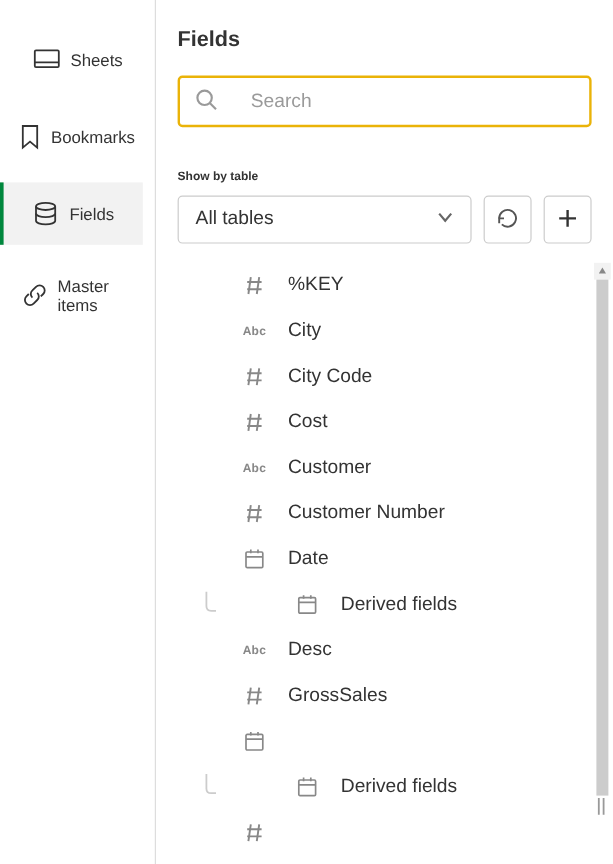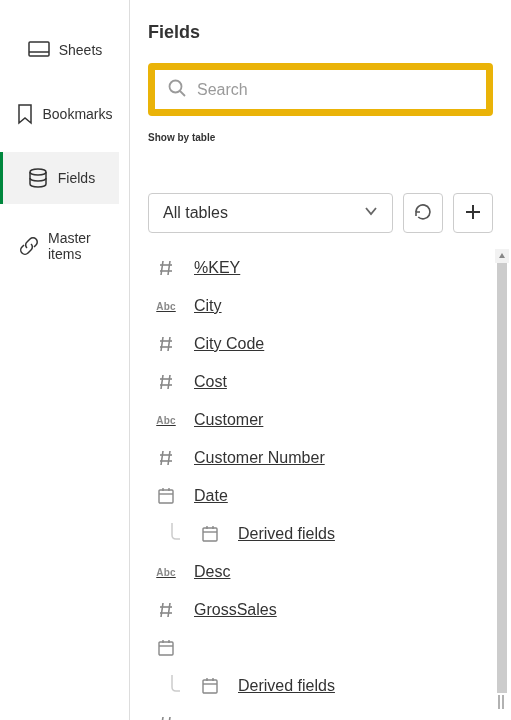--- a/index.html
+++ b/index.html
@@ -51,46 +51,45 @@
   }
   .panel-title {
     font-size: 18px;
     font-weight: 600;
     color: #333;
     margin-bottom: 20px;
   }
   .search-box {
     display: flex;
     align-items: center;
-    border: 7px solid #eab308;
+    border: 2px solid #eab308;
     border-radius: 4px;
     padding: 8px 12px;
-    gap: 10px;
-    margin-bottom: 16px;
+    gap: 27px;
+    margin-bottom: 36px;
   }
   .search-box input {
     border: none;
     outline: none;
     flex: 1;
     font-size: 16px;
     color: #333;
     background: transparent;
   }
   .search-box input::placeholder { color: #9a9a9a; }
   .show-by-label {
     font-size: 10px;
     font-weight: 600;
     color: #333;
     margin-bottom: 10px;
   }
   .filter-row {
     display: flex;
     gap: 10px;
     margin-bottom: 16px;
-    margin-top: 40px;
   }
   .dropdown {
     flex: 1;
     display: flex;
     align-items: center;
     justify-content: space-between;
     border: 1px solid #ccc;
     border-radius: 4px;
     padding: 8px 14px;
     font-size: 16px;
@@ -111,21 +110,20 @@
     flex-shrink: 0;
   }
   .field-list-container {
     position: relative;
     flex: 1;
     min-height: 0;
   }
   .field-list {
     overflow-y: hidden;
     height: 100%;
-    text-decoration: underline;
   }
   .scrollbar-track {
     position:absolute;
     top:0; right:-16px; bottom:0;
     width:14px;
     background:#fff;
   }
   .scroll-arrow-up {
     position:absolute; top:0; left:0; right:0; height:14px;
     display:flex; align-items:center; justify-content:center;
@@ -147,20 +145,21 @@
     cursor: pointer;
   }
   .field-item .type-icon {
     width: 28px;
     height: 22px;
     display: flex;
     align-items: center;
     justify-content: center;
     color: #888;
     flex-shrink: 0;
+    margin-left: 46px;
   }
   .field-item.child {
     padding-left: 20px;
   }
   .field-item.child .connector {
     width: 14px;
     height: 22px;
     display:flex;align-items:center;justify-content:center;
     flex-shrink:0;
   }

